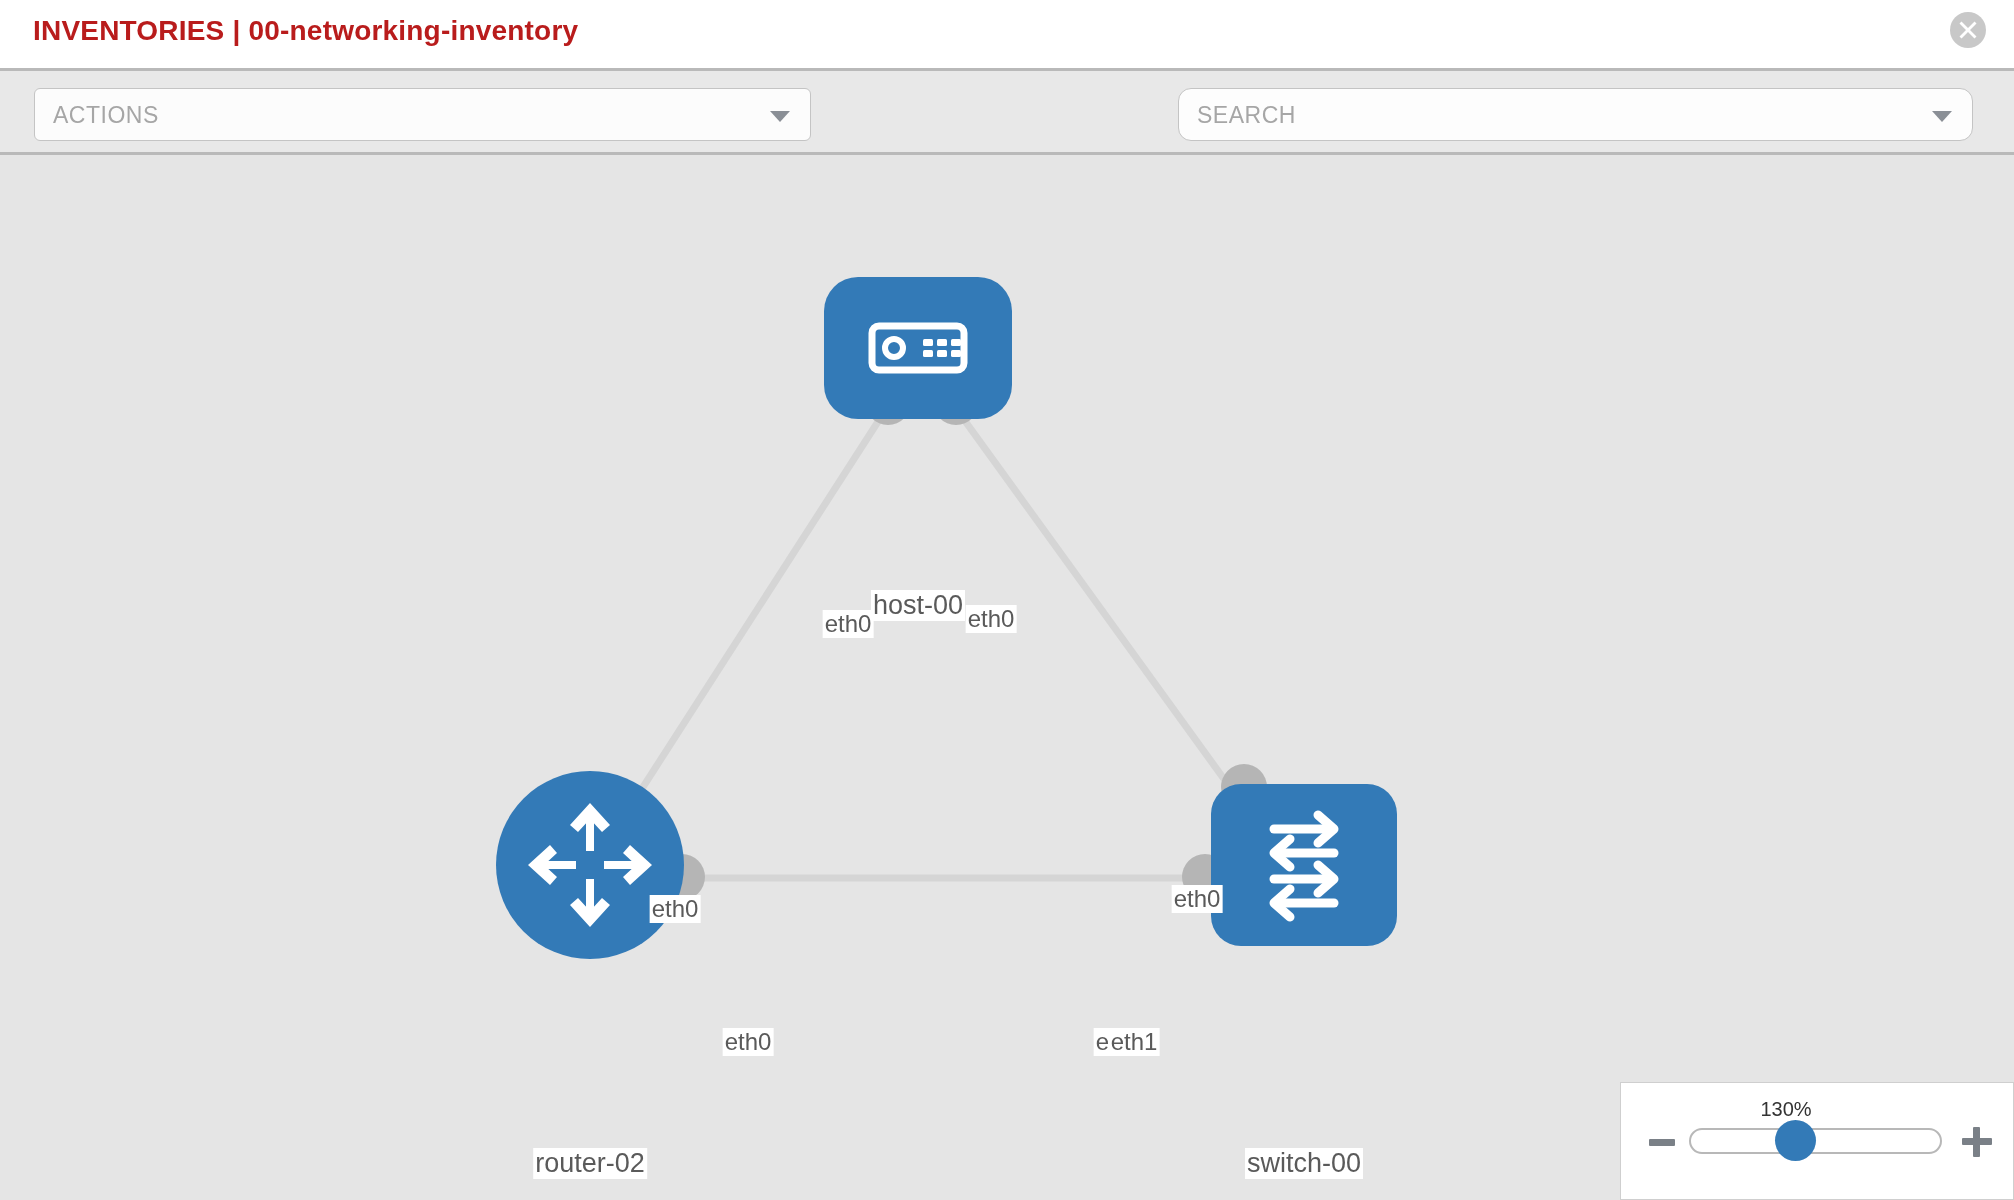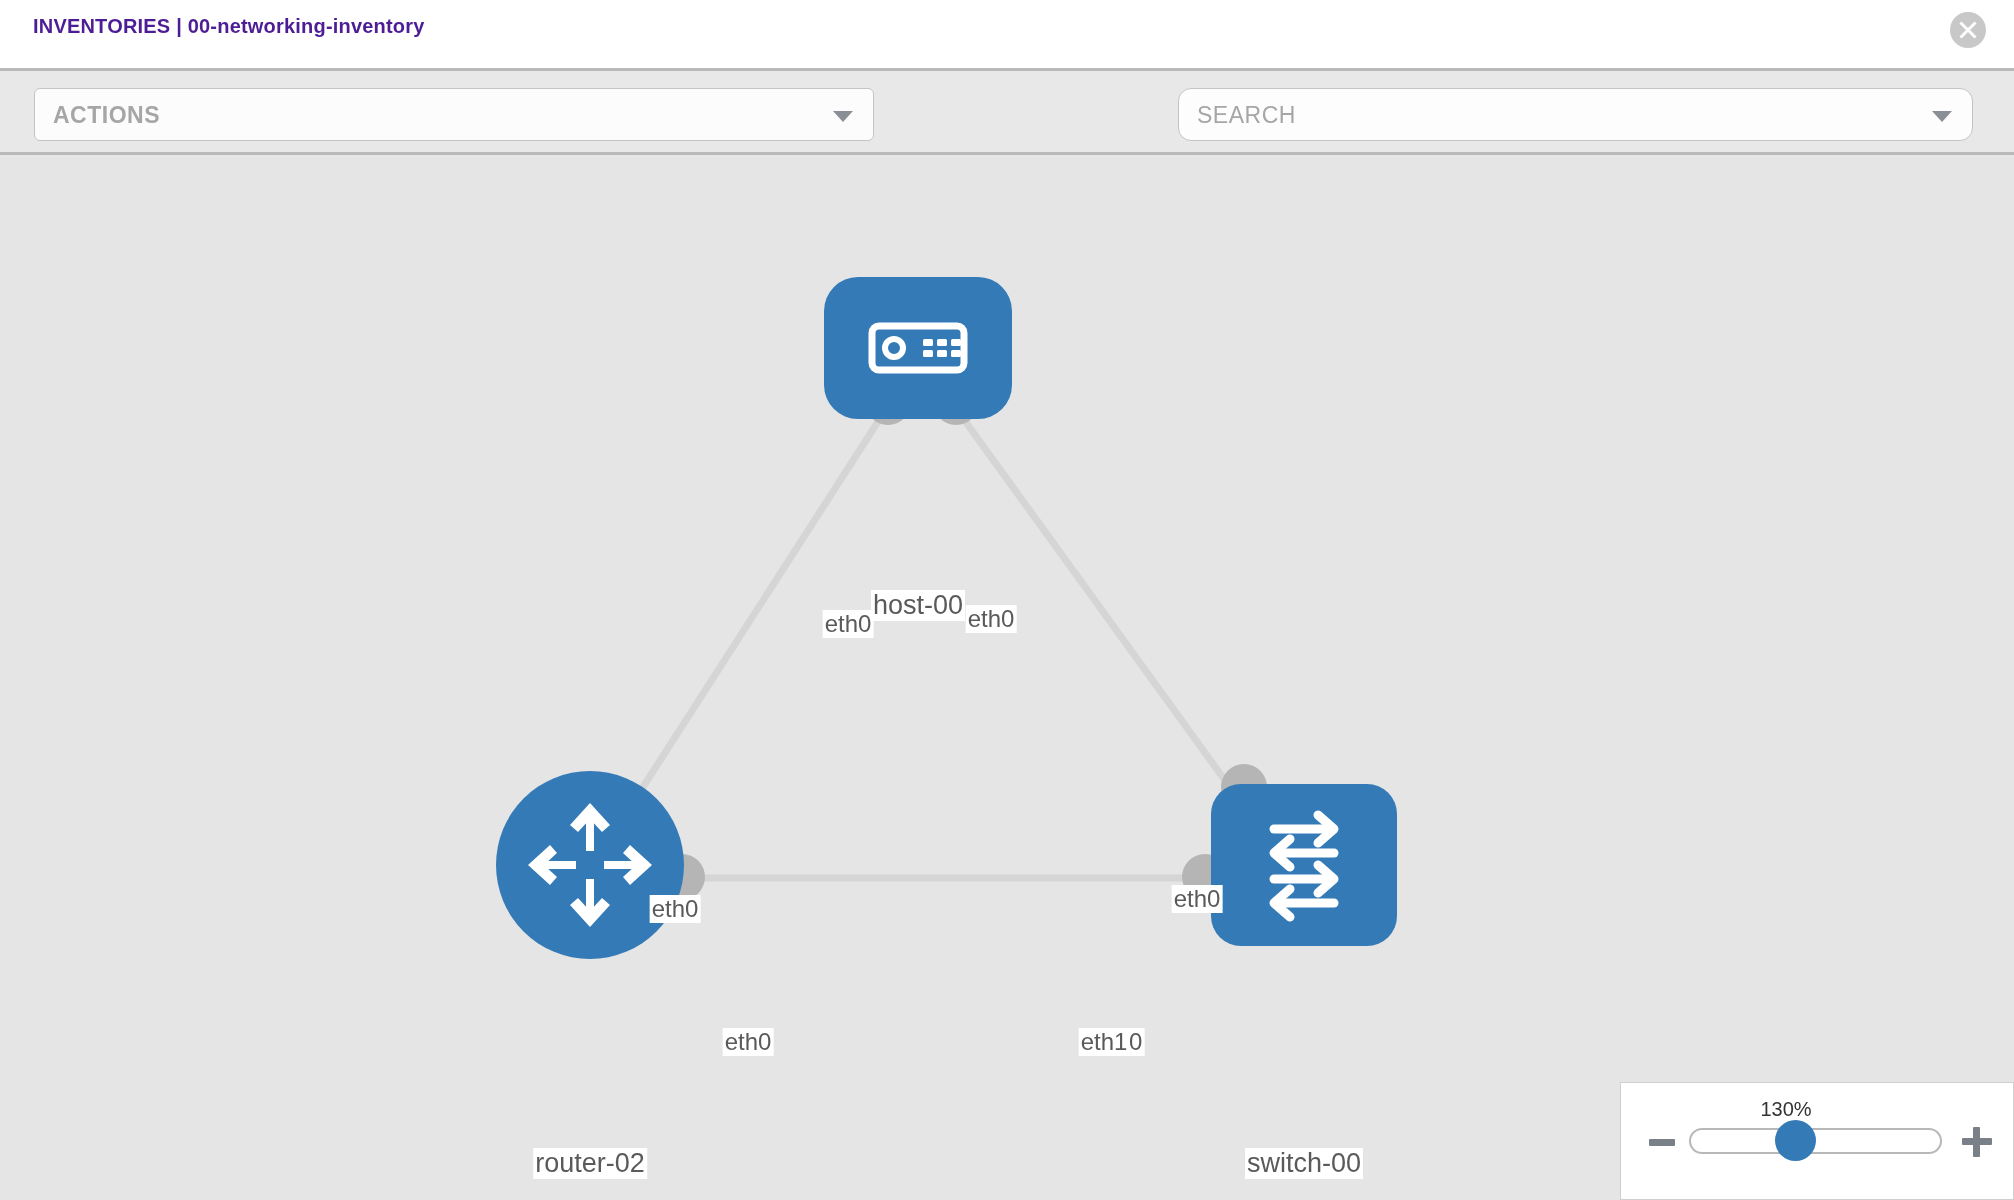--- a/index.html
+++ b/index.html
@@ -10,43 +10,42 @@
   }
   #app { position: relative; width: 2014px; height: 1200px; }
 
   
   .header {
     position: absolute; left: 0; top: 0; width: 2014px; height: 68px;
     background: #ffffff;
   }
   .header-title {
     position: absolute; left: 33px; top: 15px;
-    font-size: 20px; font-weight: bold; color: #4c1d95;
+    font-size: 28px; font-weight: bold; color: #b91c1c;
     letter-spacing: 0.2px; white-space: nowrap;
   }
   .close-btn {
     position: absolute; right: 28px; top: 12px;
     width: 36px; height: 36px; border-radius: 50%;
     background: #c8c8c8; cursor: pointer;
   }
   .close-btn svg { display: block; }
 
   
   .toolbar {
     position: absolute; left: 0; top: 68px; width: 2014px; height: 87px;
     background: #e8e8e8;
     border-top: 3px solid #b9b9b9;
     border-bottom: 3px solid #b9b9b9;
   }
   .actions-select {
     position: absolute; left: 34px; top: 17px;
-    width: 840px; height: 53px;
+    width: 777px; height: 53px;
     background: #fcfcfc; border: 1px solid #c4c4c4; border-radius: 6px;
     cursor: pointer;
-    font-weight: bold;
   }
   .actions-select .sel-label {
     position: absolute; left: 18px; top: 13px;
     font-size: 23px; color: #a6a6a6; letter-spacing: 0.5px;
   }
   .caret {
     position: absolute; right: 20px; top: 22px;
     width: 0; height: 0;
     border-left: 10px solid transparent;
     border-right: 10px solid transparent;
@@ -249,21 +248,21 @@
     <div class="nlabel" style="left:918px; top:435px;">host-00</div>
     <div class="nlabel" style="left:590px; top:993px;">router-02</div>
     <div class="nlabel" style="left:1304px; top:993px;text-align:center;">switch-00</div>
 
     <div class="ifacelabel" style="left:848px; top:455px;">eth0</div>
     <div class="ifacelabel" style="left:991px; top:450px;">eth0</div>
     <div class="ifacelabel" style="left:675px; top:740px;">eth0</div>
     <div class="ifacelabel" style="left:1197px; top:730px;">eth0</div>
     <div class="ifacelabel" style="left:748px; top:873px;">eth0</div>
     <div class="ifacelabel" style="left:1119px; top:873px;">eth0</div>
-    <div class="ifacelabel" style="left:1104px; top:873px;">eth1</div>
+    <div class="ifacelabel" style="left:1134px; top:873px;">eth1</div>
   </div>
 
   <div class="zoom-widget">
     <div class="zoom-level">130%</div>
     <div class="zoom-minus"></div>
     <div class="zoom-track"></div>
     <div class="zoom-thumb"></div>
     <div class="zoom-plus"></div>
   </div>
 

